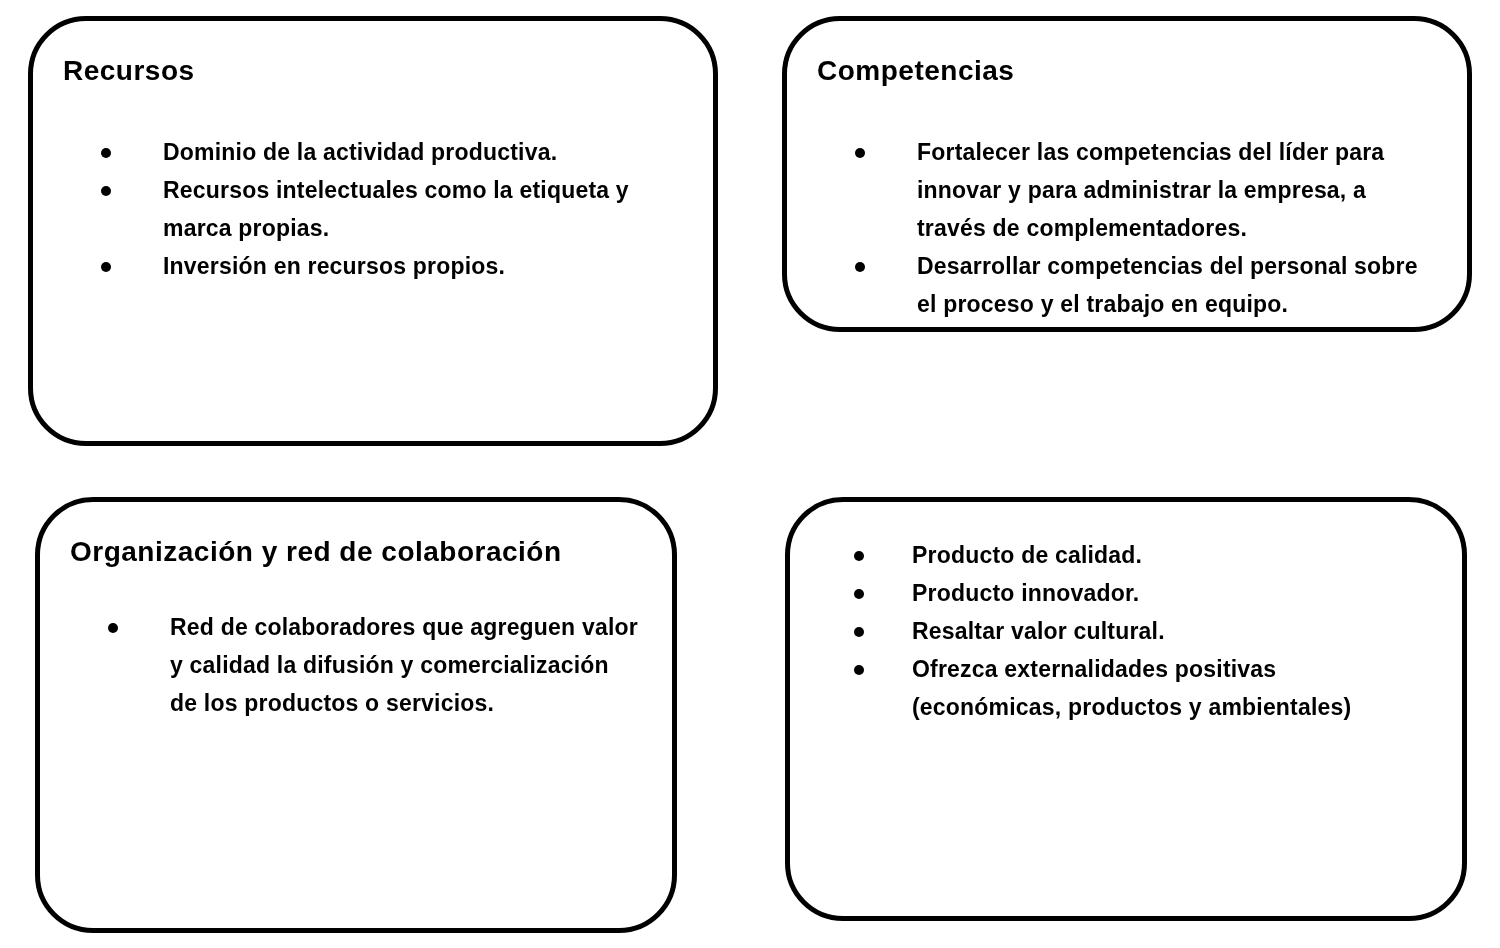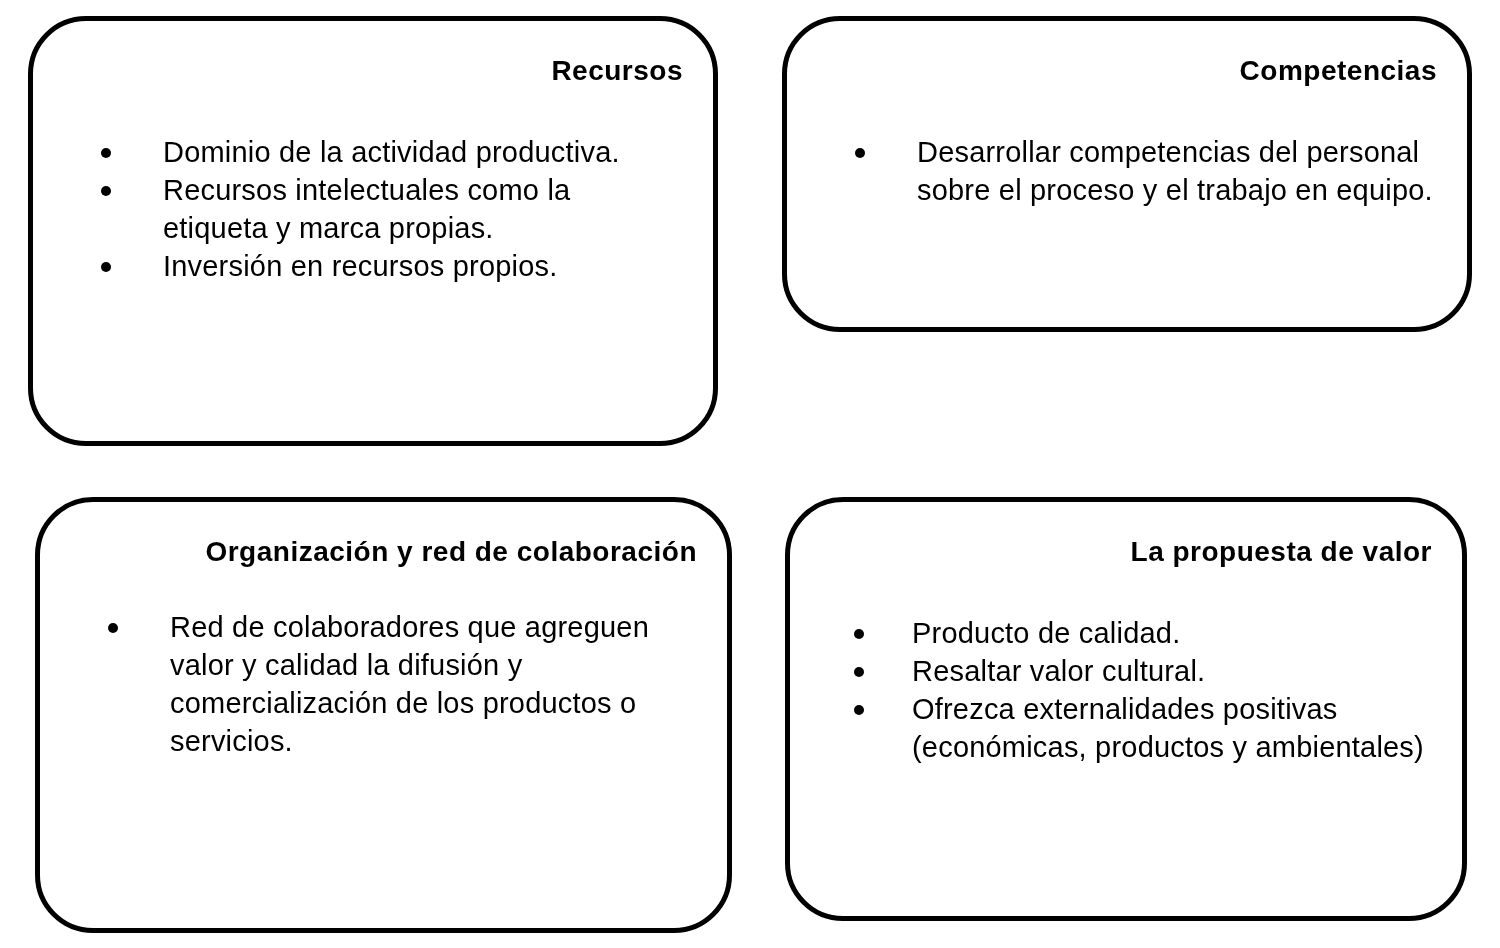--- a/index.html
+++ b/index.html
@@ -19,39 +19,40 @@
   }
   .box {
     position: absolute;
     border: 5px solid #000000;
     border-radius: 58px;
     background: #ffffff;
     padding: 34px 30px 20px 30px;
   }
   .box-recursos      { left: 28px;  top: 16px;  width: 690px; height: 430px; }
   .box-competencias  { left: 782px; top: 16px;  width: 690px; height: 316px; }
-  .box-organizacion  { left: 35px;  top: 497px; width: 697px; height: 436px; }
+  .box-organizacion  { left: 35px;  top: 497px; width: 642px; height: 436px; }
   .box-propuesta     { left: 785px; top: 497px; width: 682px; height: 424px; }
   .box-title {
-    text-align: right;
+    text-align: left;
     font-weight: bold;
     font-size: 28px;
     letter-spacing: 0.5px;
     margin-bottom: 46px;
   }
   .box-organizacion .box-title { margin-bottom: 40px; }
   .bullet-list {
     list-style: none;
   }
   .bullet-item {
     position: relative;
-    font-size: 29px;
+    font-size: 23px;
     line-height: 38px;
     padding-left: 100px;
     letter-spacing: 0.2px;
+    font-weight: bold;
   }
   .bullet-item::before {
     content: "";
     position: absolute;
     left: 38px;
     top: 15px;
     width: 10px;
     height: 10px;
     border-radius: 50%;
     background: #000000;
@@ -70,33 +71,34 @@
     <ul class="bullet-list">
       <li class="bullet-item">Dominio de la actividad productiva.</li>
       <li class="bullet-item">Recursos intelectuales como la etiqueta y marca propias.</li>
       <li class="bullet-item">Inversión en recursos propios.</li>
     </ul>
   </div>
 
   <div class="box box-competencias">
     <div class="box-title">Competencias</div>
     <ul class="bullet-list">
+      <li class="bullet-item">Fortalecer las competencias del líder para innovar y para administrar la empresa, a través de complementadores.</li>
       <li class="bullet-item">Desarrollar competencias del personal sobre el proceso y el trabajo en equipo.</li>
     </ul>
   </div>
 
   <div class="box box-organizacion">
     <div class="box-title">Organización y red de colaboración</div>
     <ul class="bullet-list">
       <li class="bullet-item">Red de colaboradores que agreguen valor y calidad la difusión y comercialización de los productos o servicios.</li>
     </ul>
   </div>
 
   <div class="box box-propuesta">
-    <div class="box-title">La propuesta de valor</div>
     <ul class="bullet-list">
       <li class="bullet-item">Producto de calidad.</li>
+      <li class="bullet-item">Producto innovador.</li>
       <li class="bullet-item">Resaltar valor cultural.</li>
       <li class="bullet-item">Ofrezca externalidades positivas (económicas, productos y ambientales)</li>
     </ul>
   </div>
 
 </div>
 
 </body></html>

